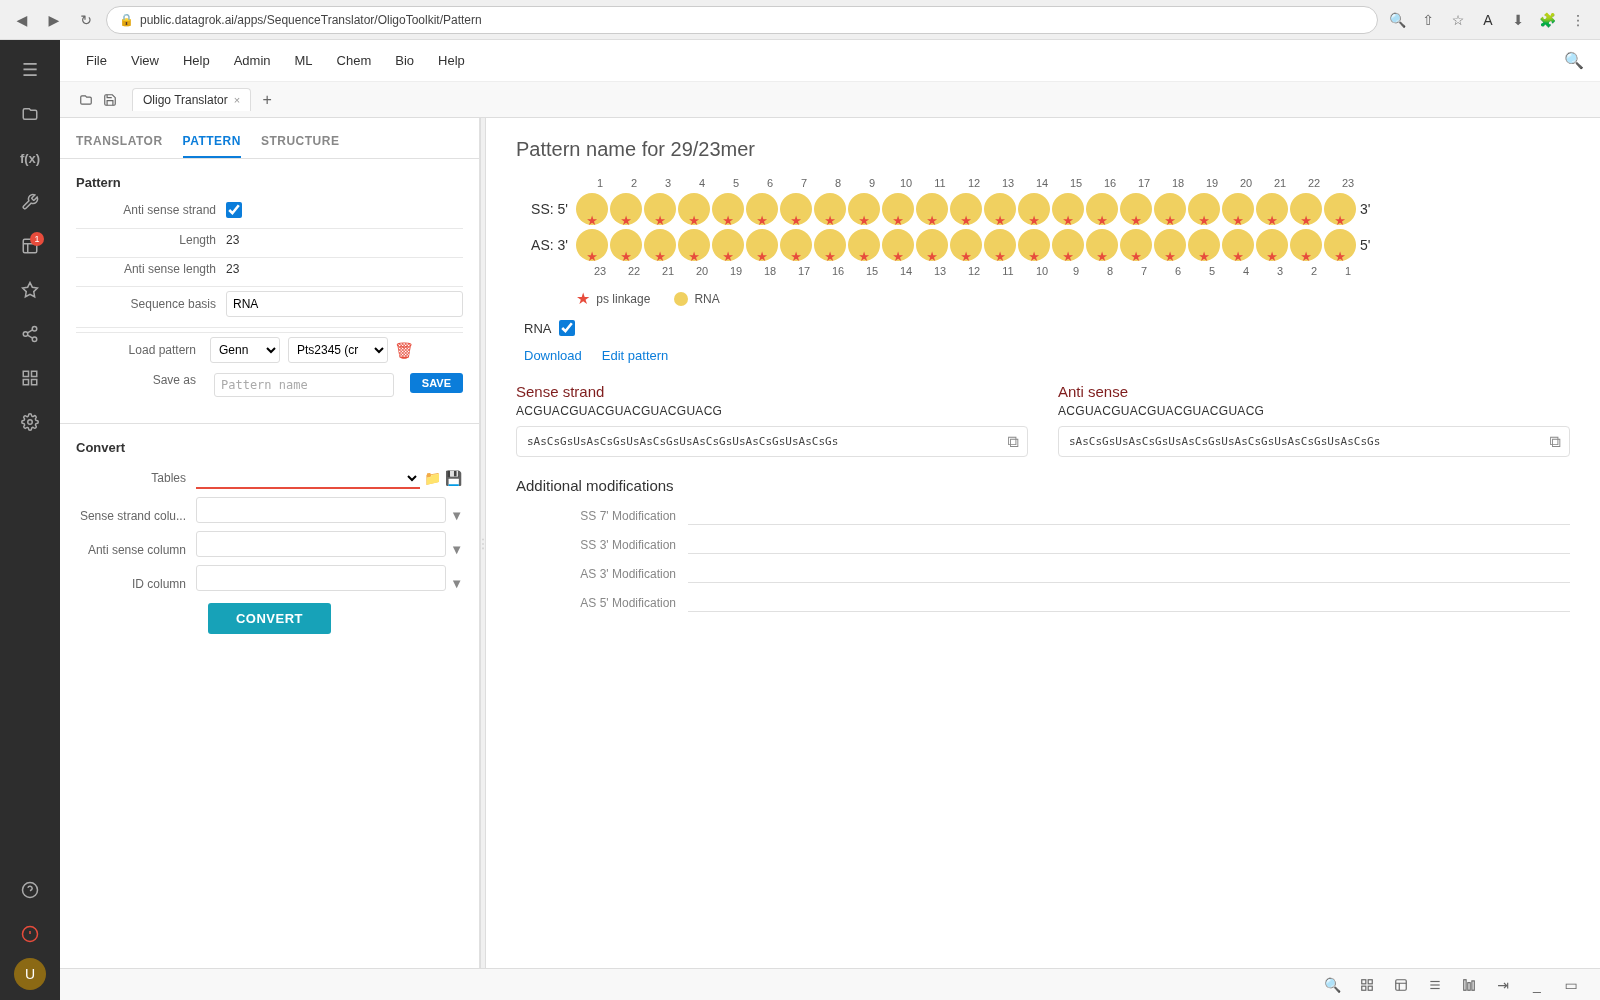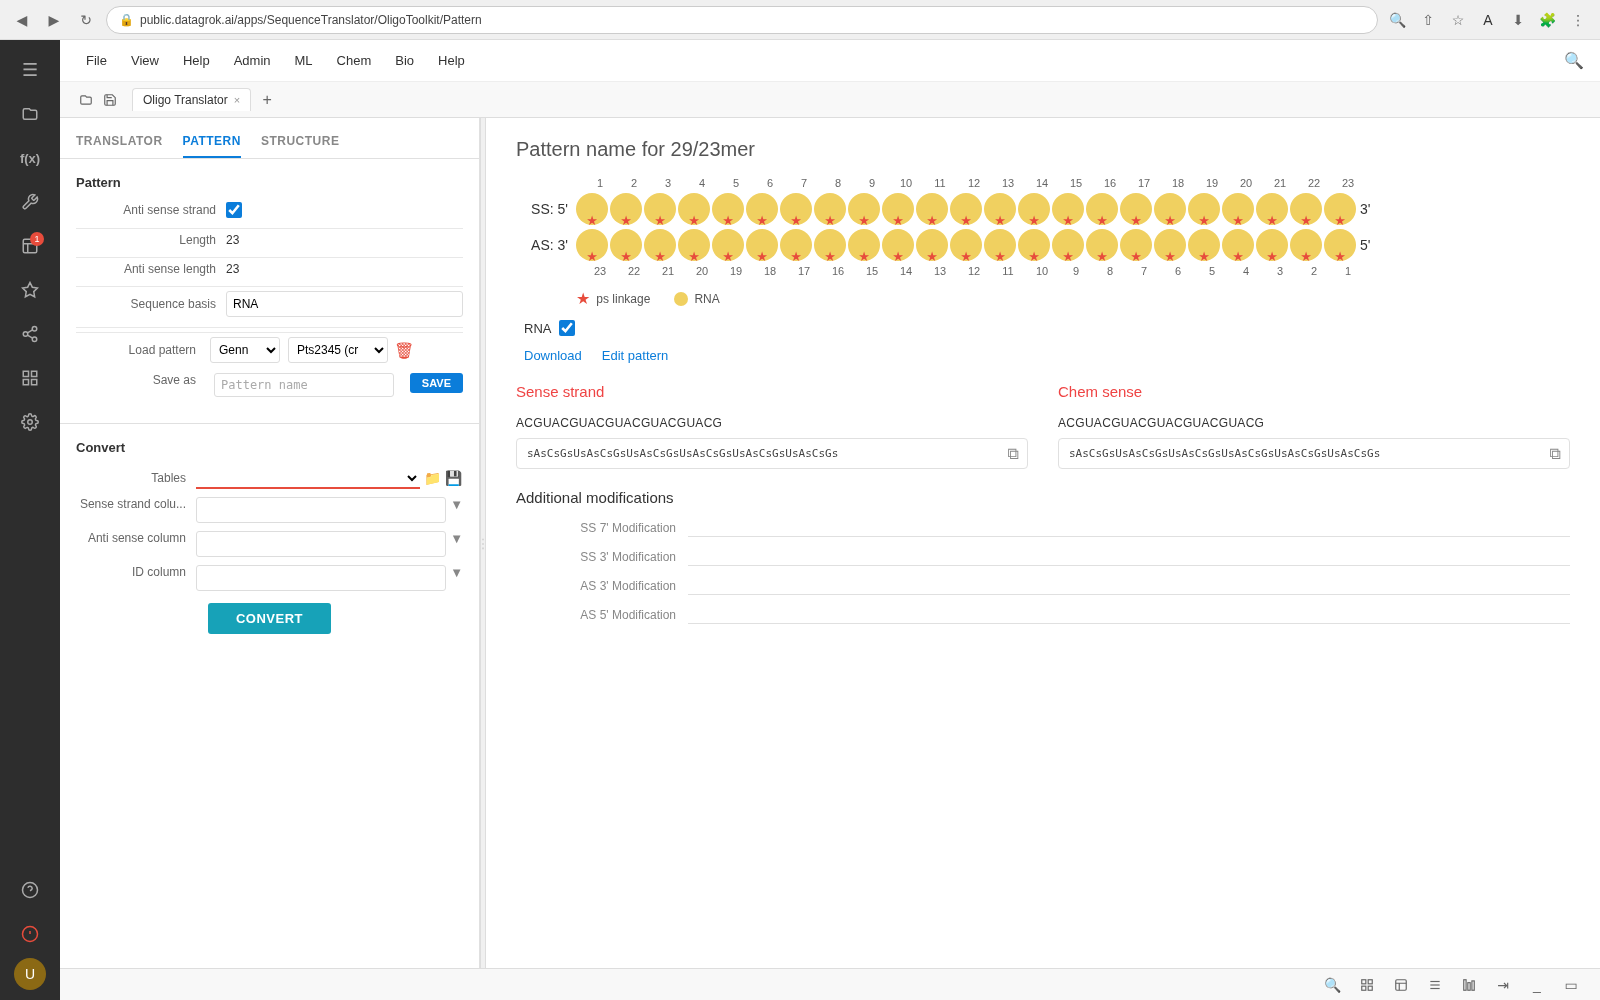--- a/index.html
+++ b/index.html
@@ -353,21 +353,21 @@
       border-bottom: 2px solid #e74c3c;
       padding: 2px 4px;
       font-size: 12px;
       background: transparent;
     }
     .tables-icons {
       display: flex; gap: 4px; margin-left: 4px;
     }
     .column-row {
       display: flex;
-      align-items: flex-start;
+      align-items: flex-end;
       margin-bottom: 8px;
     }
     .column-label {
       width: 120px;
       text-align: right;
       color: #666;
       font-size: 12px;
       padding-right: 10px;
     }
     .column-dropdown {
@@ -505,22 +505,22 @@
     
     .strand-sections {
       display: grid;
       grid-template-columns: 1fr 1fr;
       gap: 30px;
       margin-bottom: 20px;
     }
     .strand-section-title {
       font-size: 15px;
       font-weight: 500;
-      color: #ef4444;
-      margin-bottom: 16px;
+      color: #7f1d1d;
+      margin-bottom: 4px;
     }
     .strand-sequence {
       font-size: 12px;
       color: #333;
       margin-bottom: 8px;
       letter-spacing: 0.3px;
     }
     .sequence-box {
       border: 1px solid #e0e0e0;
       border-radius: 4px;
@@ -1079,21 +1079,21 @@
         <div class="strand-sections">
           <div class="strand-section">
             <div class="strand-section-title">Sense strand</div>
             <div class="strand-sequence">ACGUACGUACGUACGUACGUACG</div>
             <div class="sequence-box">
               <span class="sequence-text">sAsCsGsUsAsCsGsUsAsCsGsUsAsCsGsUsAsCsGsUsAsCsGs</span>
               <button class="copy-btn" title="Copy">⧉</button>
             </div>
           </div>
           <div class="strand-section">
-            <div class="strand-section-title">Chem sense</div>
+            <div class="strand-section-title">Anti sense</div>
             <div class="strand-sequence">ACGUACGUACGUACGUACGUACG</div>
             <div class="sequence-box">
               <span class="sequence-text">sAsCsGsUsAsCsGsUsAsCsGsUsAsCsGsUsAsCsGsUsAsCsGs</span>
               <button class="copy-btn" title="Copy">⧉</button>
             </div>
           </div>
         </div>
 
         <div class="add-mods">
           <div class="add-mods-title">Additional modifications</div>

